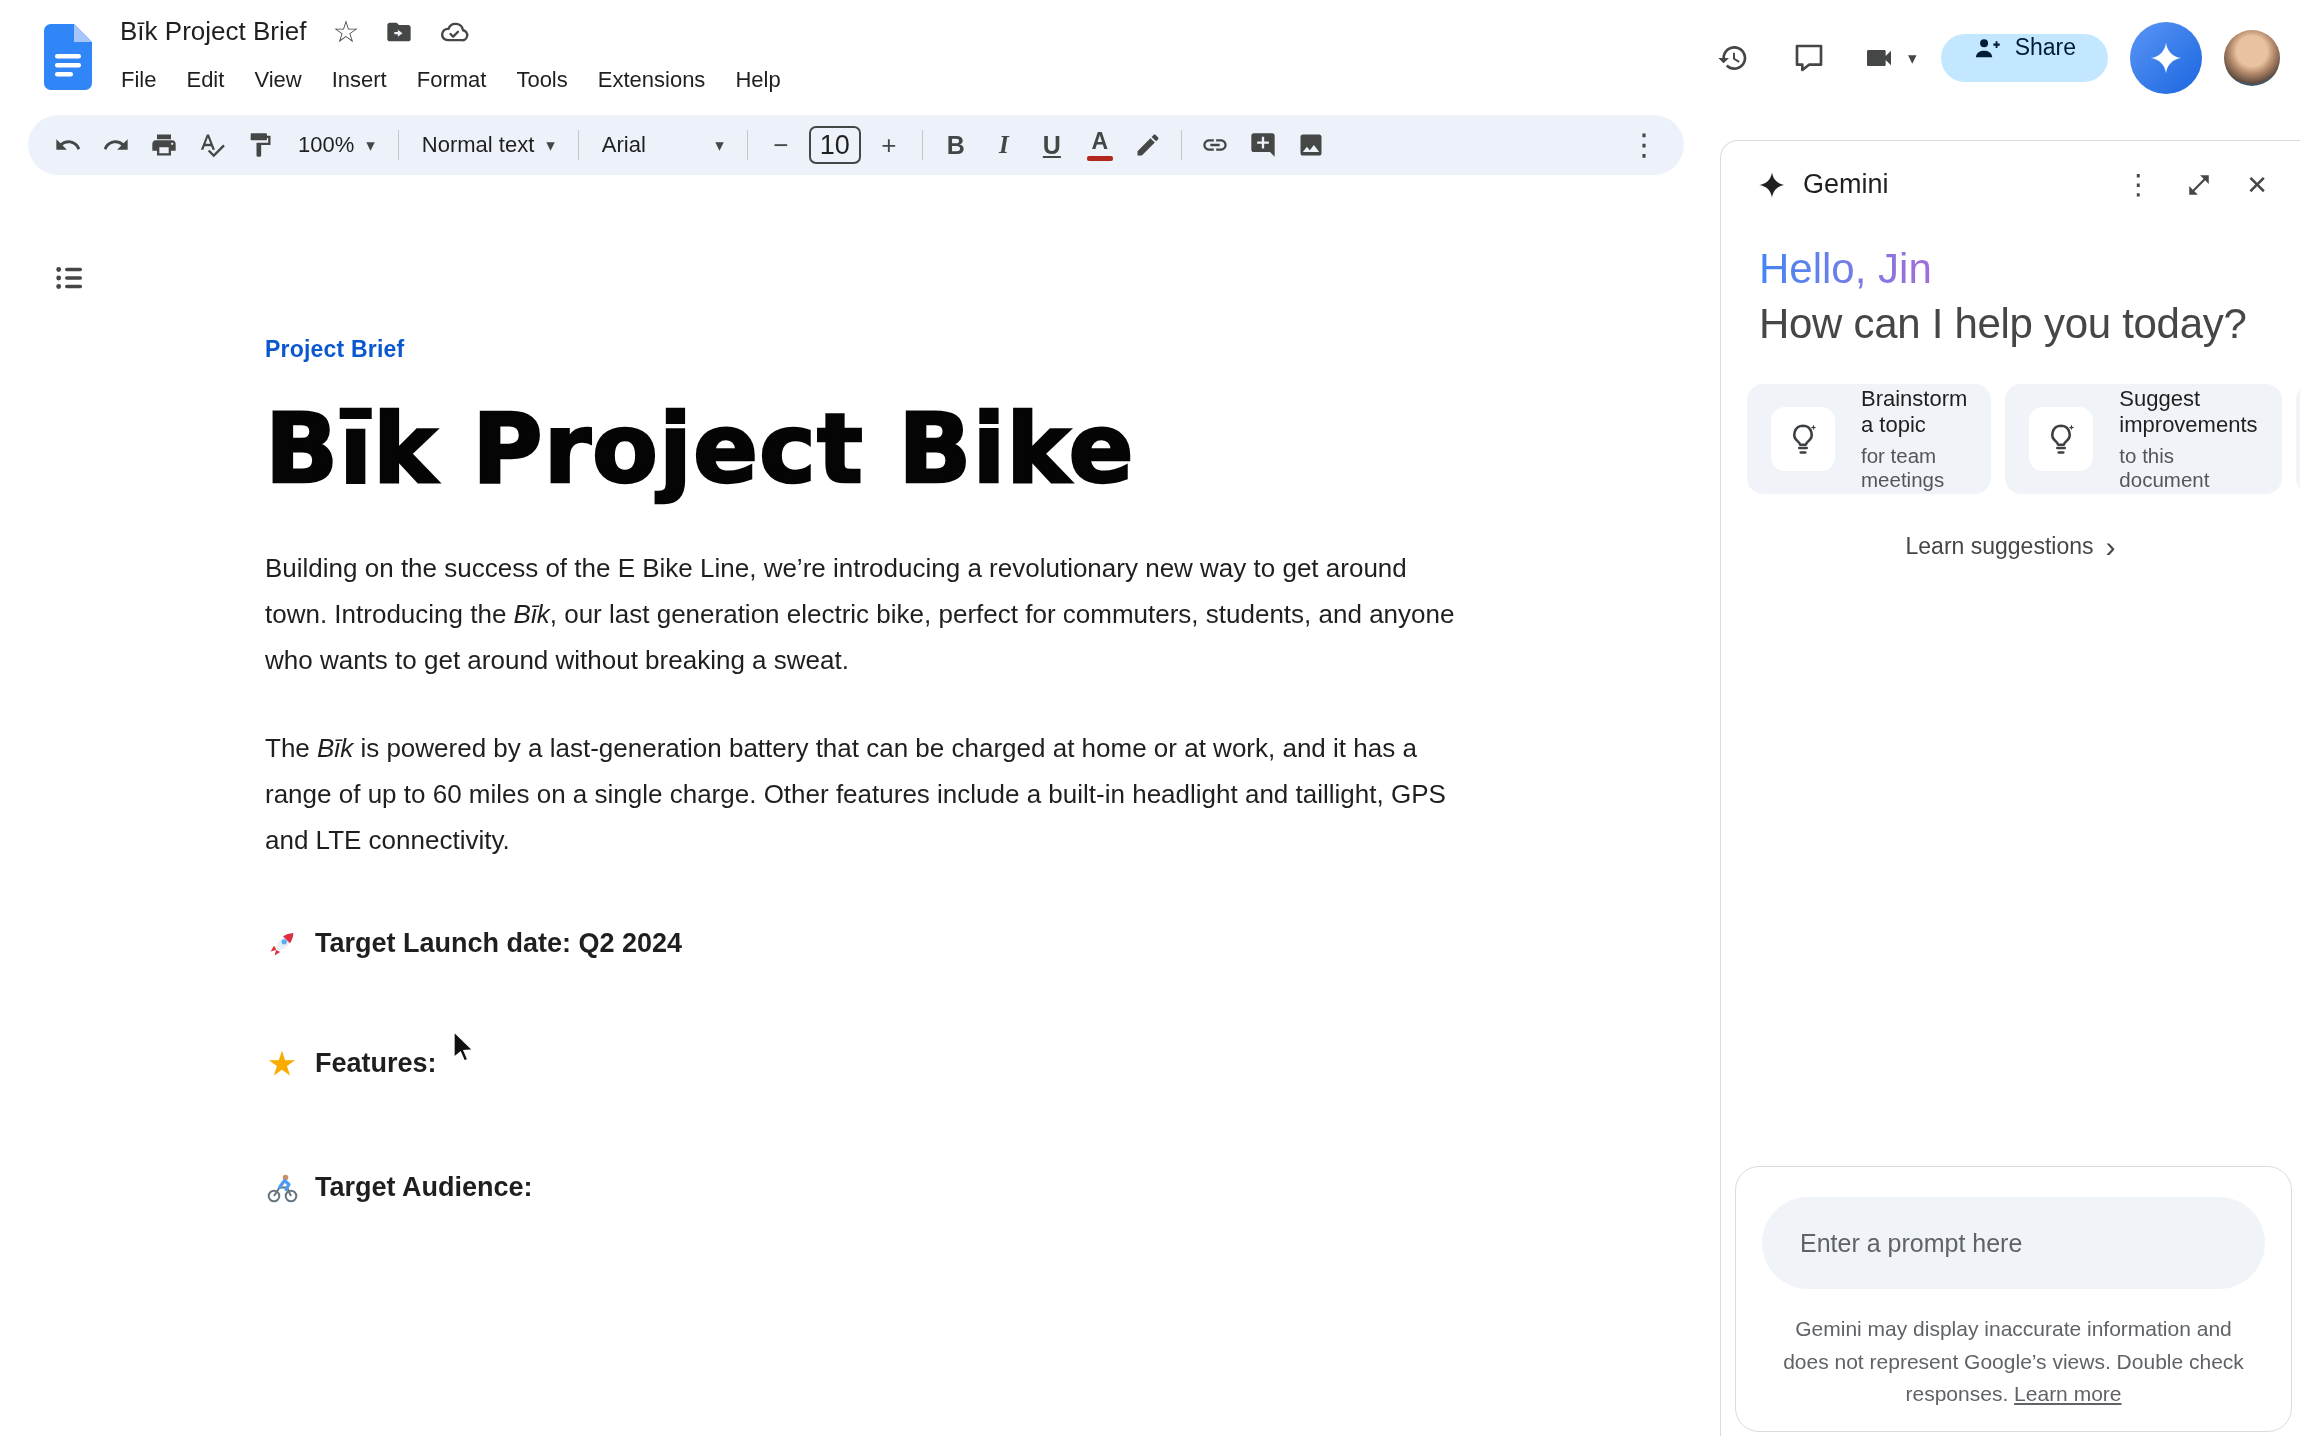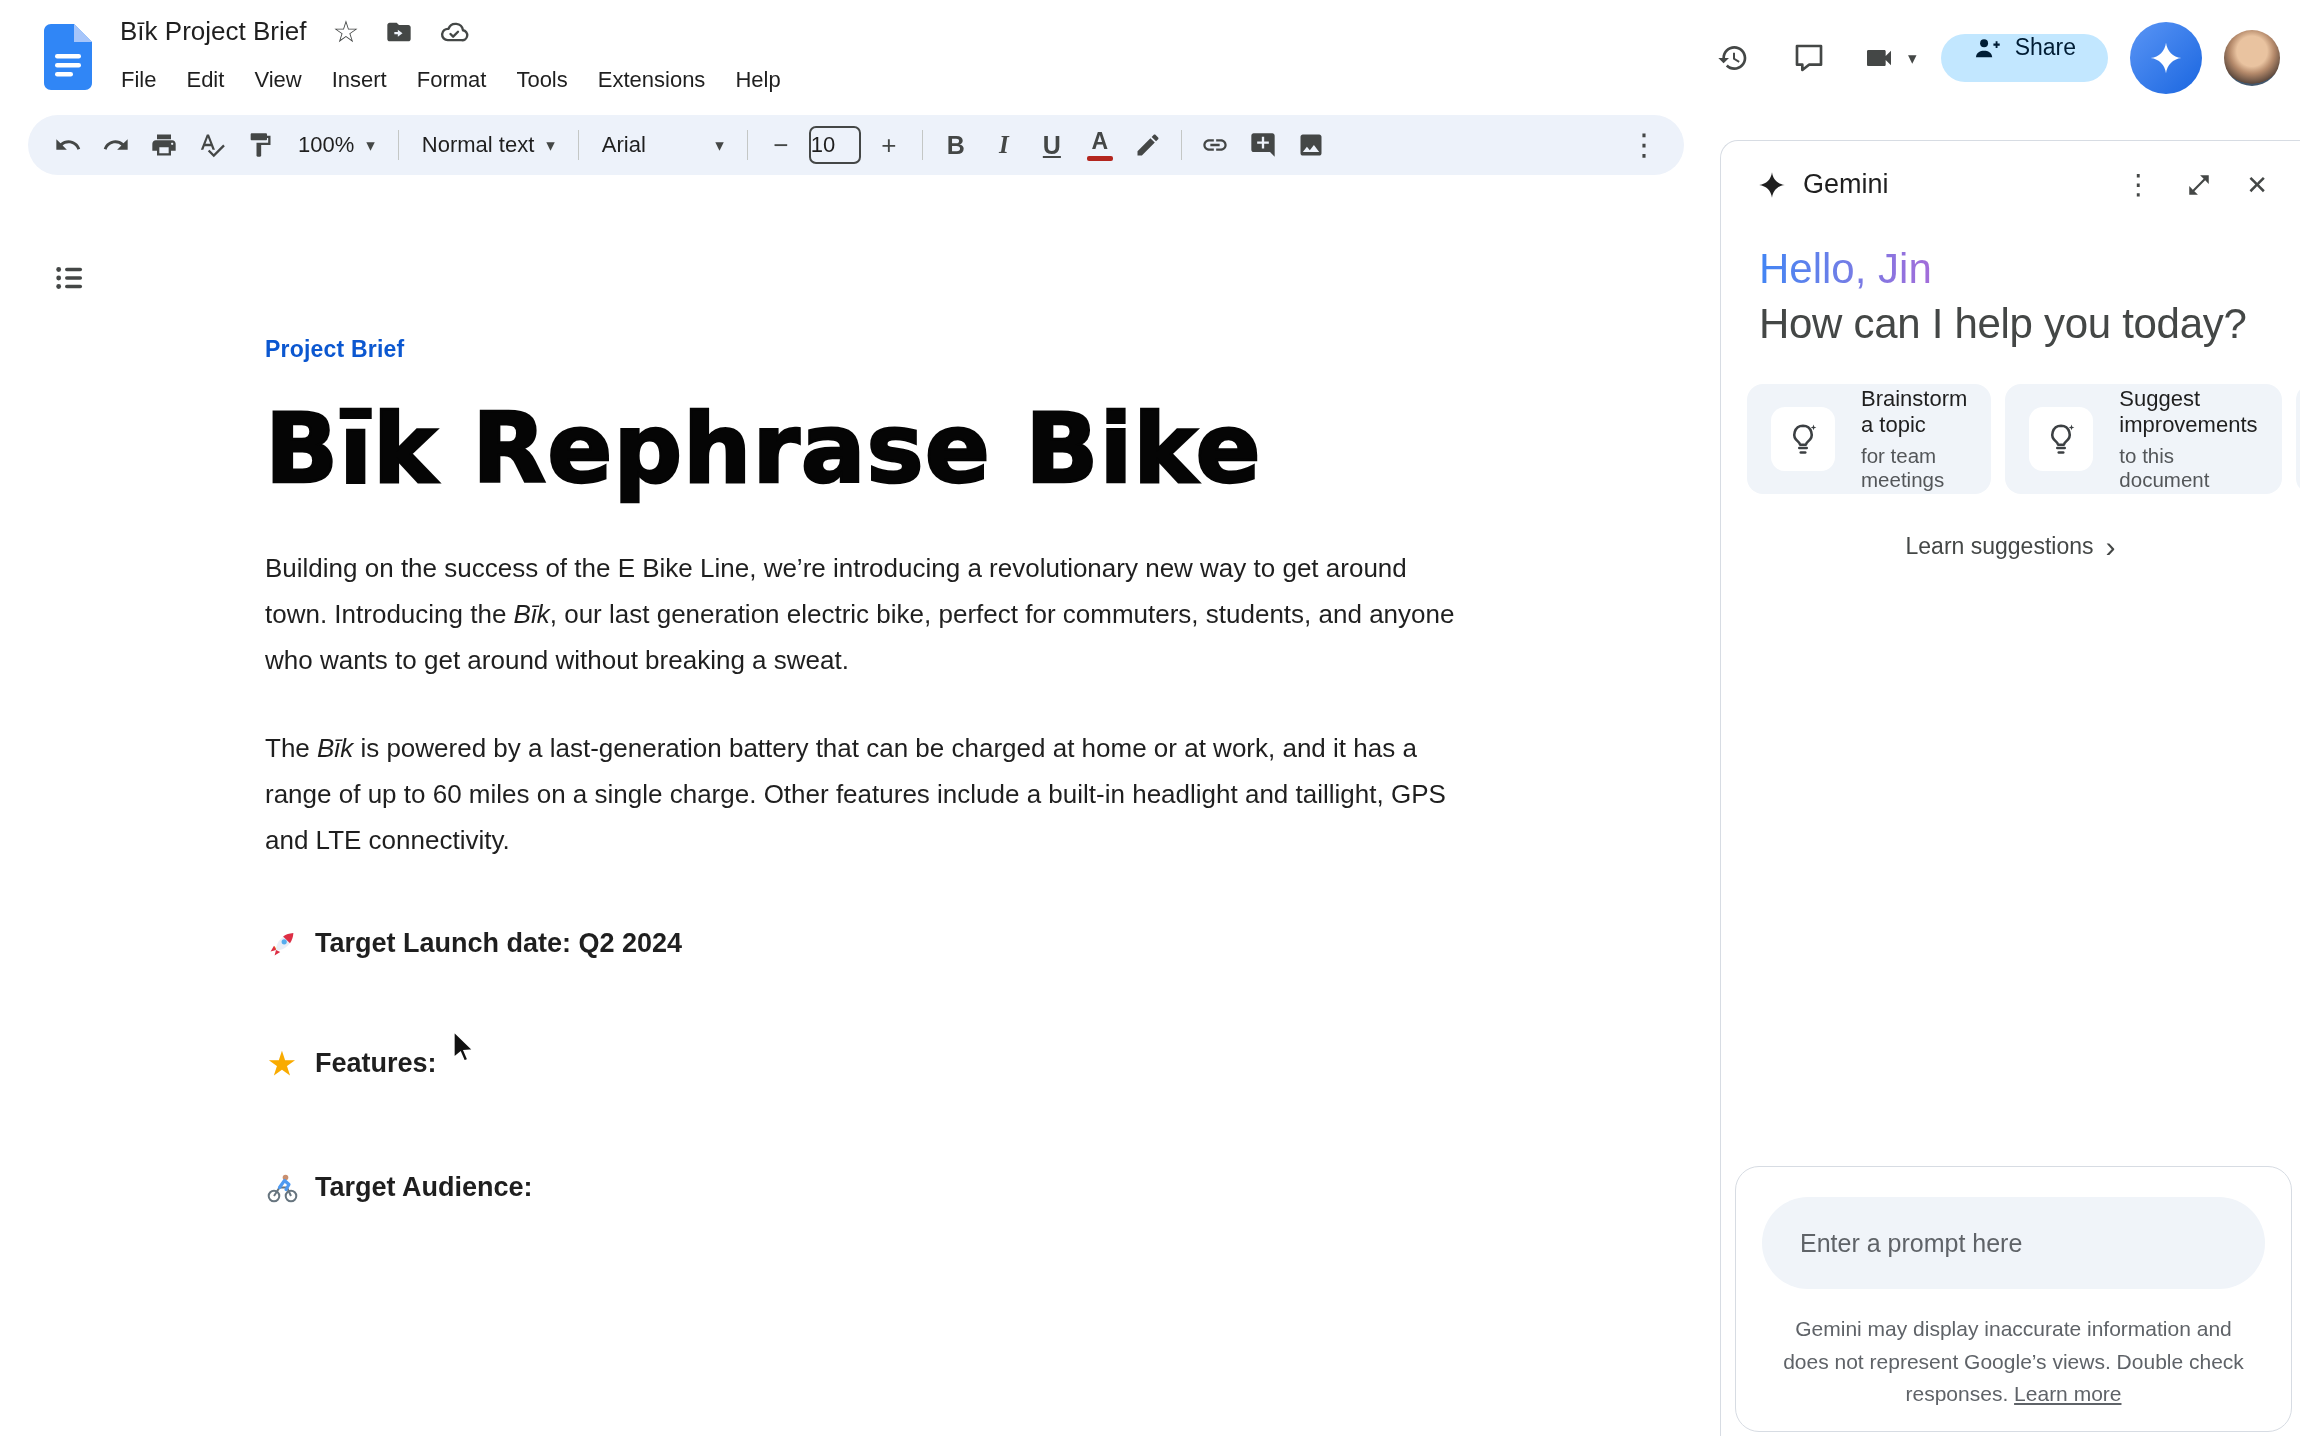--- a/index.html
+++ b/index.html
@@ -24,21 +24,21 @@
   .share-btn{display:flex;align-items:flex-start;gap:14px;background:#c2e7ff;color:#001d35;height:48px;padding:0 32px;border-radius:31px;font-size:23px;font-weight:500;cursor:pointer;margin-left:6px}
   .gemini-btn{width:72px;height:72px;border-radius:50%;background:linear-gradient(135deg,#5a95f5,#1a66e0);display:flex;align-items:center;justify-content:center;cursor:pointer;margin-left:4px}
   .avatar{width:56px;height:56px;border-radius:50%;cursor:pointer;margin-left:4px;
     background:radial-gradient(circle at 50% 38%,#e9c3a0 0 34%,#b58a6b 50%,#5e4a3e 72%,#42566b 73%)}
 
   
   .toolbar{position:absolute;left:28px;top:115px;width:1656px;height:60px;background:#edf2fa;border-radius:30px;display:flex;align-items:center;padding:0 16px;color:#444746}
   .tb-btn{min-width:48px;height:48px;border-radius:10px;display:flex;align-items:center;justify-content:center;cursor:pointer}
   .tb-sep{width:1px;height:30px;background:#c4c7c5;margin:0 9px}
   .tb-select{display:flex;align-items:center;gap:12px;padding:0 14px;height:48px;border-radius:10px;font-size:22px;color:#1f1f1f;cursor:pointer;white-space:nowrap}
-  .size-box{width:52px;height:38px;border:2px solid #444746;border-radius:7px;text-align:left;font-size:22px;background:transparent;color:#1f1f1f;margin:0 4px;font-family:"Liberation Sans",sans-serif}
+  .size-box{width:52px;height:38px;border:2px solid #444746;border-radius:7px;text-align:center;font-size:27px;background:transparent;color:#1f1f1f;margin:0 4px;font-family:"Liberation Sans",sans-serif}
   .fmt-letter{font-size:25px;font-weight:700;color:#444746;width:46px;text-align:center}
   .fmt-italic{font-style:italic;font-family:"Liberation Serif",serif;font-weight:700}
   .fmt-underline{text-decoration:underline;font-weight:700}
   .tc-wrap{display:flex;flex-direction:column;align-items:center;gap:3px}
   .tc-letter{font-size:23px;font-weight:700;line-height:1;color:#444746}
   .tc-bar{width:26px;height:5px;border-radius:2px;background:#b3261e}
   .tb-more{margin-left:auto;font-size:30px}
   .glyph{line-height:1}
 
   
@@ -258,21 +258,21 @@
       <rect x="8.5" y="4.8" width="12" height="2.4" rx="1.2"></rect>
     <circle cx="4" cy="12" r="1.7"></circle>
       <rect x="8.5" y="10.8" width="12" height="2.4" rx="1.2"></rect>
     <circle cx="4" cy="18" r="1.7"></circle>
       <rect x="8.5" y="16.8" width="12" height="2.4" rx="1.2"></rect>
   </svg>
 </span>
 
 <div class="doc-page">
   <div class="eyebrow">Project Brief</div>
-  <h1 class="doc-h1">Bīk Rephrase Bike</h1>
+  <h1 class="doc-h1">Bīk Project Bike</h1>
 
   <p class="p">
     <span>Building on the success of the E Bike Line, we’re introducing a revolutionary new way to get around town. Introducing the </span><span class="it">Bīk</span><span>, our last generation electric bike, perfect for commuters, students, and anyone who wants to get around without breaking a sweat.</span>
   </p>
   <p class="p">
     <span>The </span><span class="it">Bīk</span><span> is powered by a last-generation battery that can be charged at home or at work, and it has a range of up to 60 miles on a single charge. Other features include a built-in headlight and taillight, GPS and LTE connectivity.</span>
   </p>
 
   <div class="bullet bullet-1">
     <span class="emoji-box" title="🚀">

